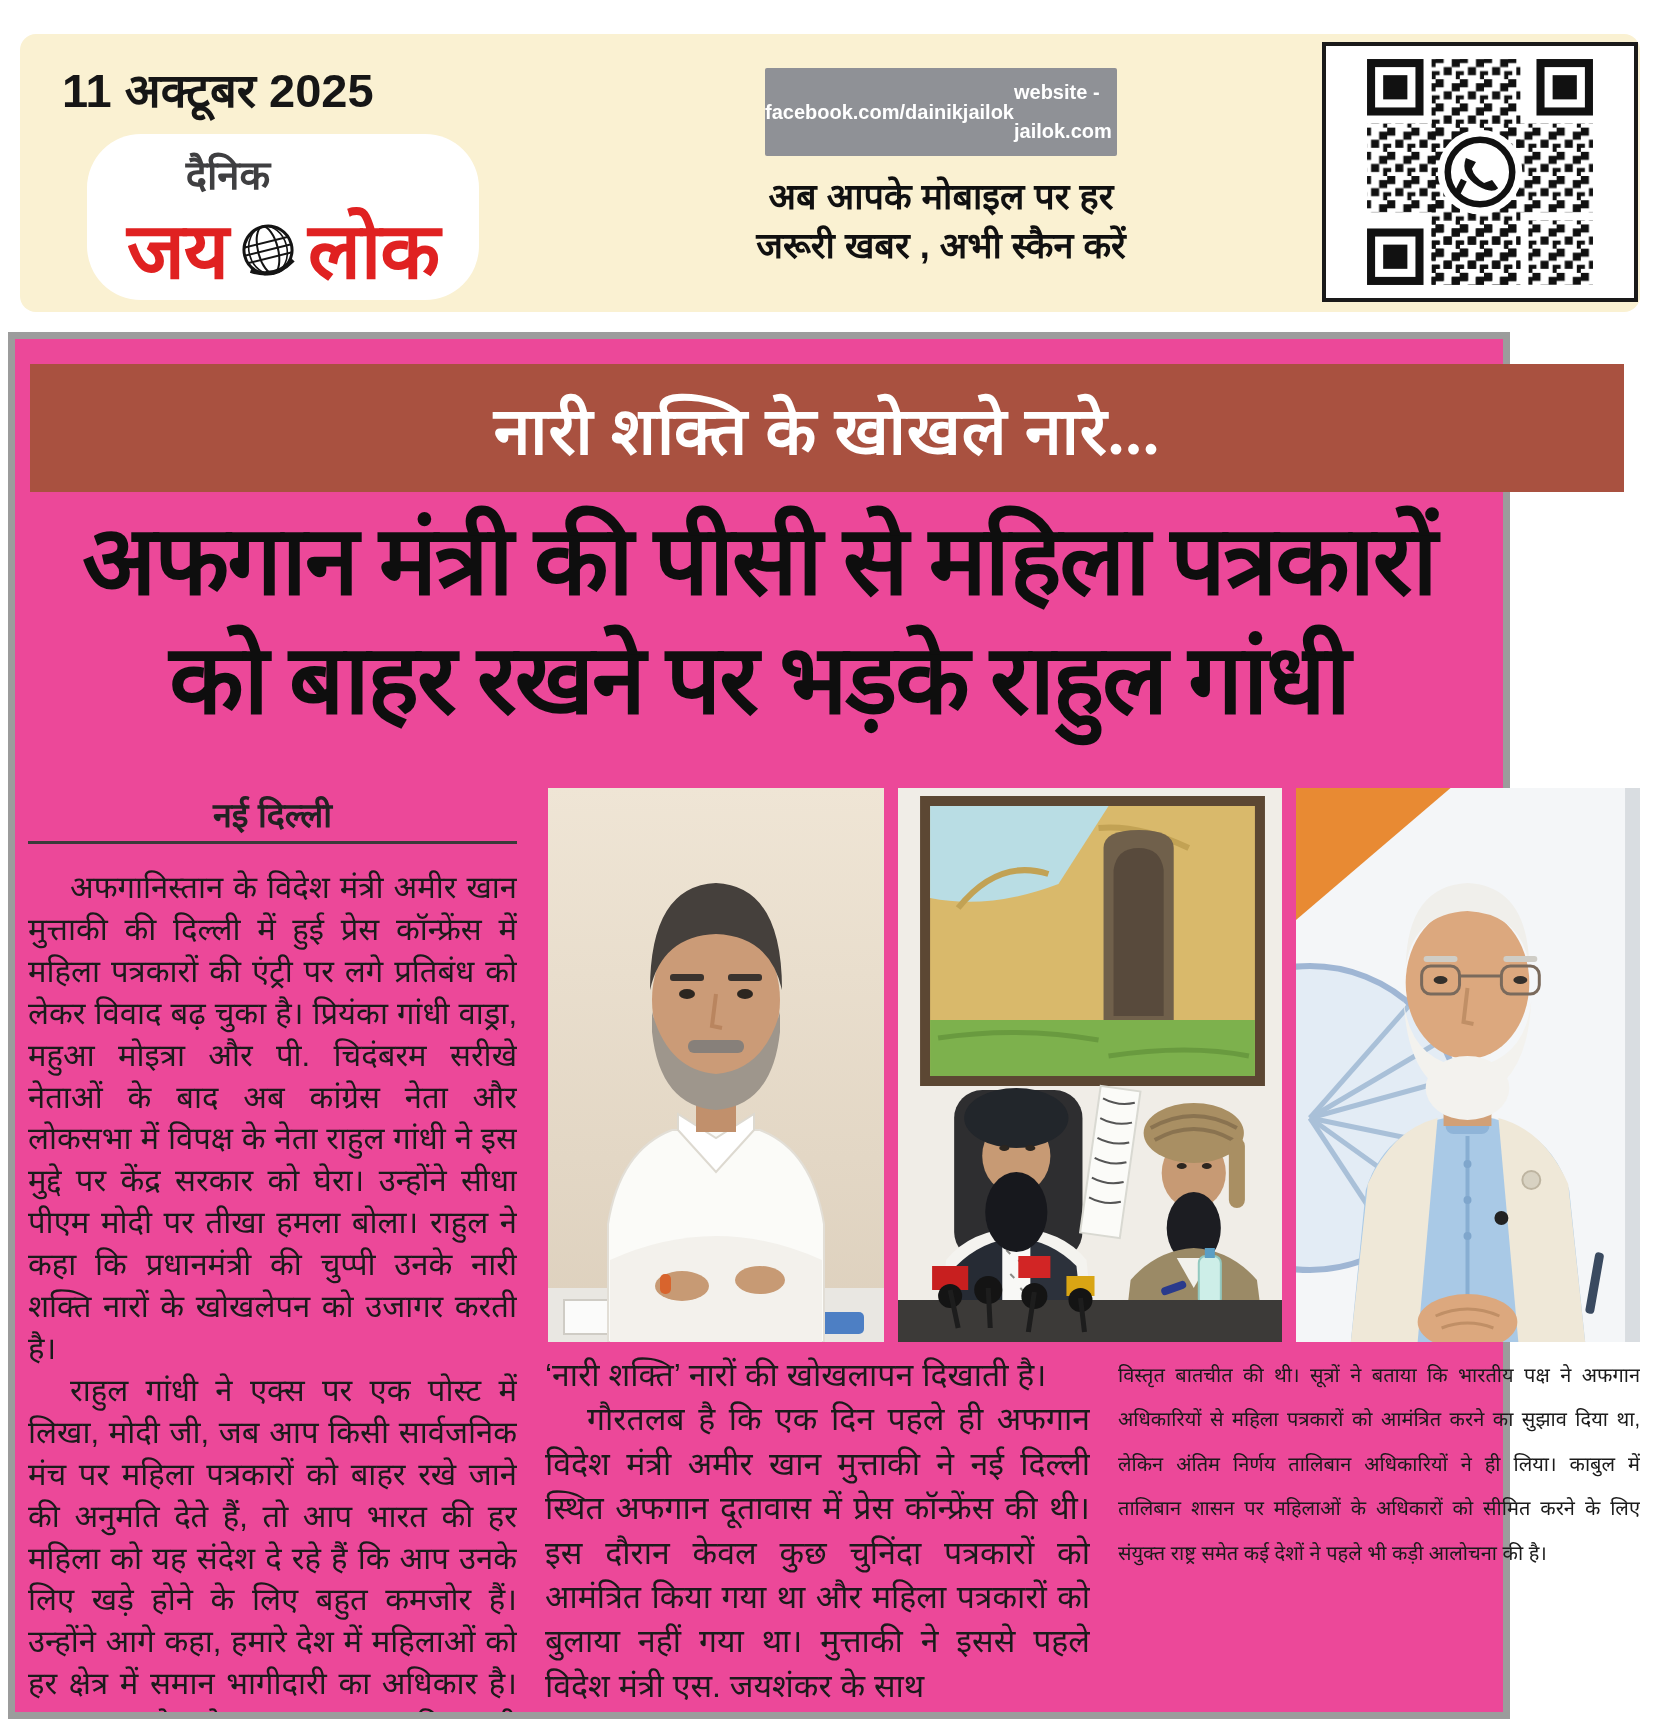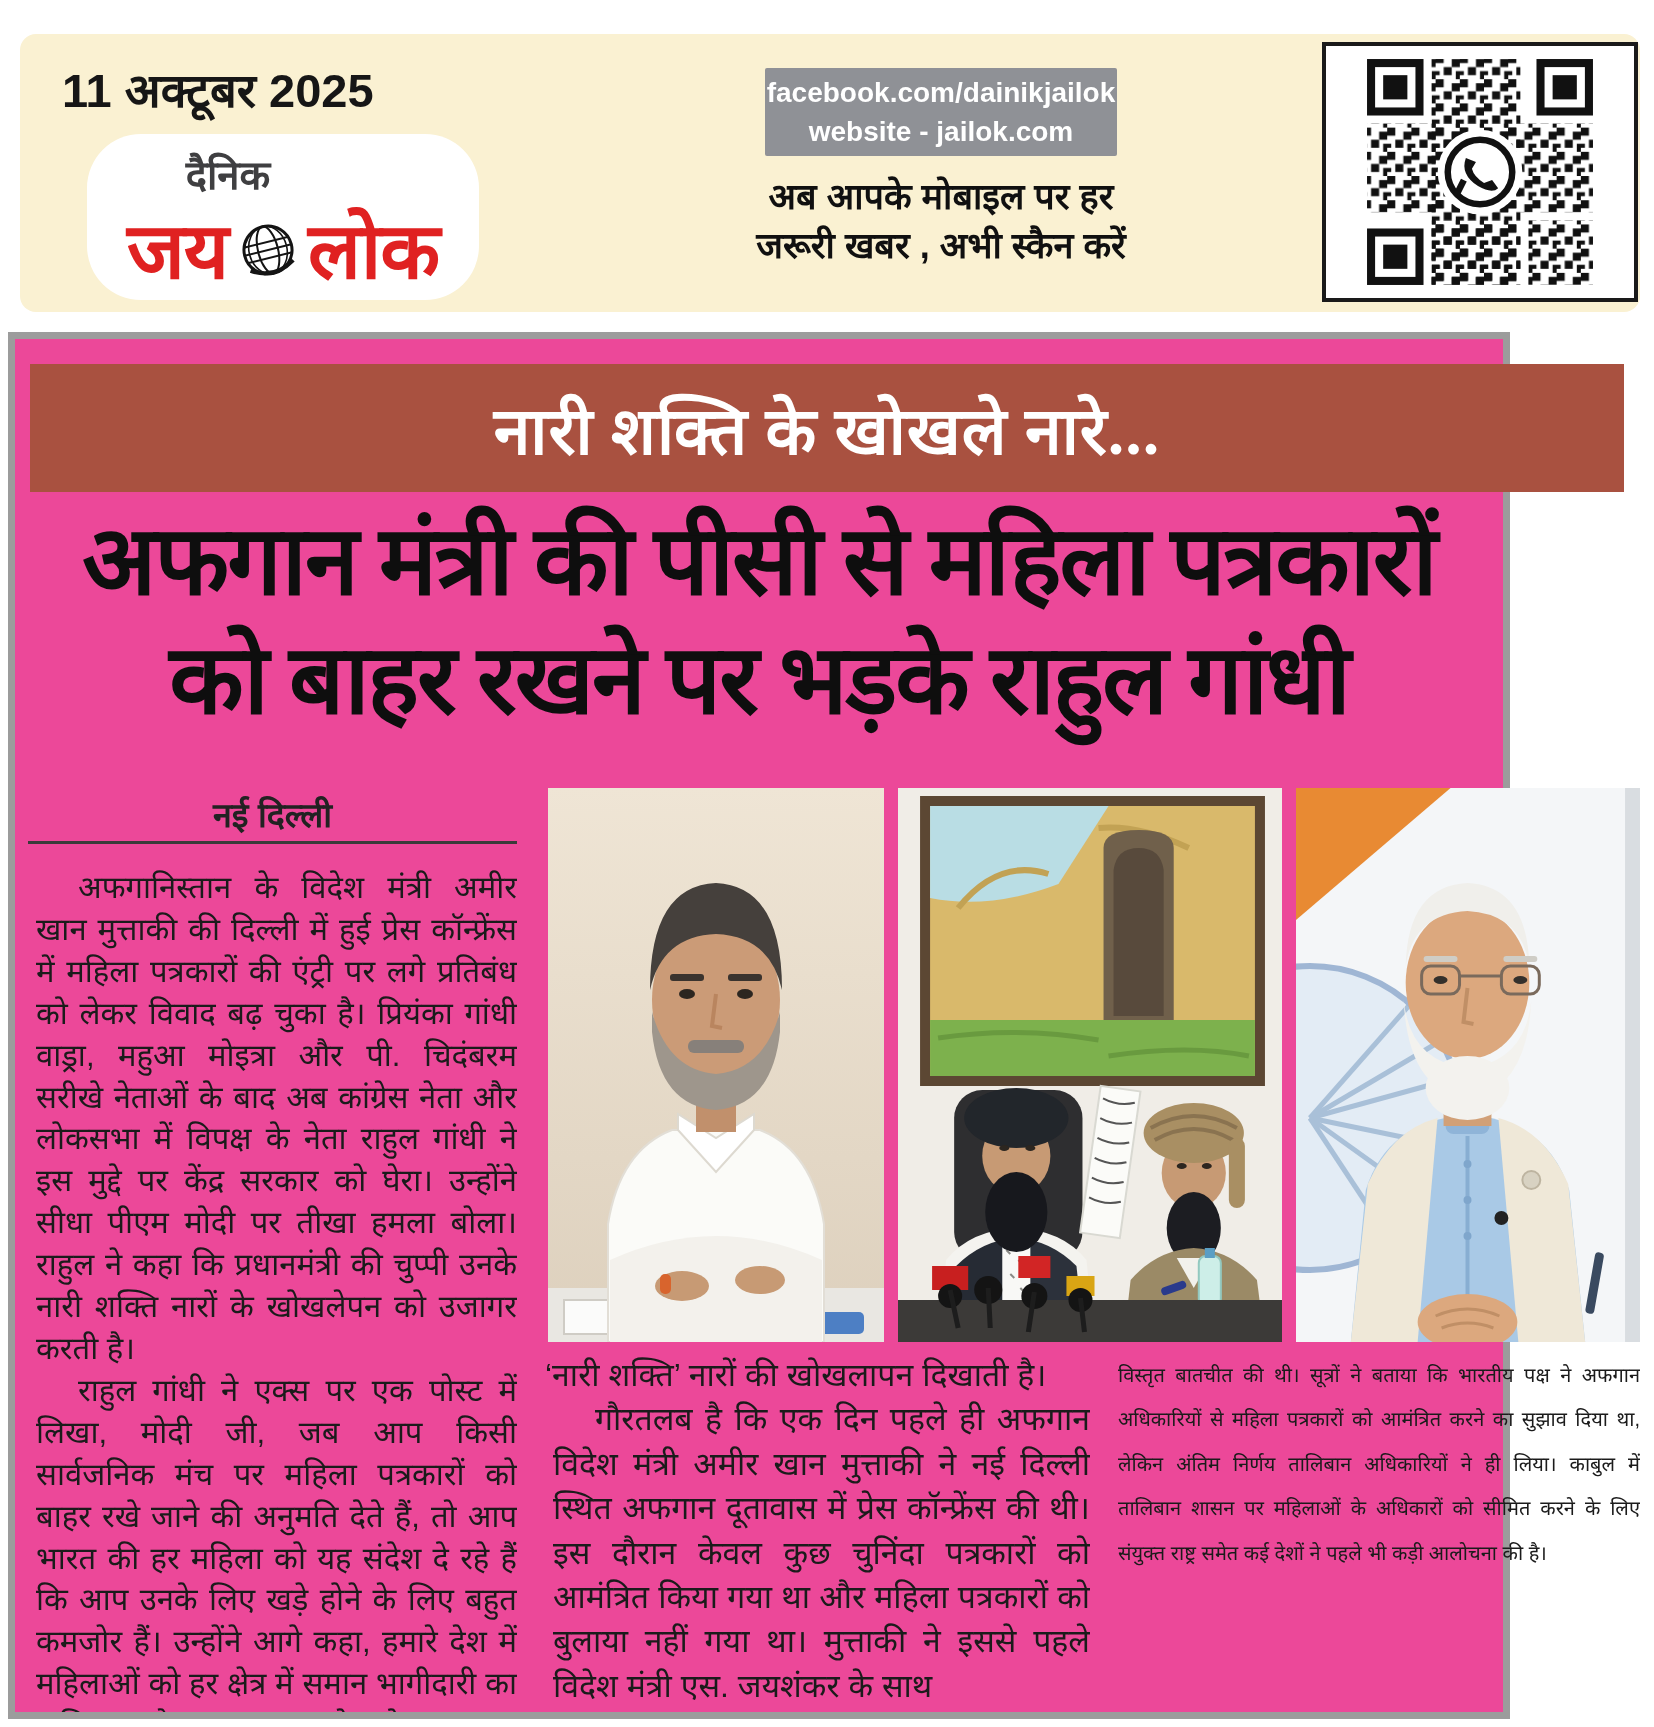--- a/index.html
+++ b/index.html
@@ -13,43 +13,43 @@
         letter-spacing:0px;white-space:nowrap;margin-top:9px;}
   .logo-box{position:absolute;left:55px;top:100px;width:392px;height:166px;background:#ffffff;
             border-radius:54px;margin-left:12px;}
   .logo-tagline{position:absolute;left:0;right:110px;top:12px;text-align:center;
                 font-size:40px;font-weight:bold;color:#3f3f41;}
   .logo-row{position:absolute;left:0;right:0;bottom:8px;display:flex;align-items:center;
             justify-content:center;gap:12px;}
   .logo-word{font-size:78px;font-weight:bold;color:#e02121;line-height:80px;
              font-family:"Liberation Serif",serif;letter-spacing:-1px;}
   .social-box{position:absolute;left:745px;top:34px;width:352px;height:88px;background:#8f9196;
-              display:flex;flex-direction:column;align-items:center;justify-content:center;
-              color:#ffffff;font-size:28px;font-weight:bold;line-height:39px;border-radius:2px;}
+              display:flex;flex-direction:row;align-items:center;justify-content:center;
+              color:#ffffff;font-size:20px;font-weight:bold;line-height:39px;border-radius:2px;}
   .scan-promo{position:absolute;left:695px;top:138px;width:452px;text-align:center;
               font-size:36px;font-weight:bold;color:#101010;line-height:49px;}
   .qr-box{position:absolute;left:1322px;top:42px;width:316px;height:260px;background:#ffffff;
           border:4px solid #1a1a1a;box-sizing:border-box;display:flex;align-items:center;justify-content:center;}
 
   
   .article{position:absolute;left:8px;top:332px;width:1502px;height:1387px;box-sizing:border-box;
            border:7px solid #9c9c9c;background:#ec4899;}
   .kicker{position:absolute;left:15px;top:25px;width:1594px;height:128px;background:#a95140;
           display:flex;align-items:center;justify-content:center;
           font-family:"Liberation Serif",serif;font-weight:bold;font-size:66px;color:#ffffff;
           letter-spacing:1px;}
   .headline{position:absolute;left:0;top:163px;width:100%;text-align:center;color:#0e0e0e;font-family:Liberation Serif, serif;}
   .headline .hl{font-size:97px;line-height:119px;font-weight:bold;letter-spacing:-2px;white-space:nowrap;}
   .dateline-wrap{position:absolute;left:13px;top:452px;width:489px;text-align:center;
                  border-bottom:3px solid #3a3a3a;padding-bottom:4px;}
   .dateline{font-size:34px;font-weight:bold;color:#222222;}
 
   .bodycol{position:absolute;text-align:justify;color:#1b1b1b;overflow:hidden;}
   .bodycol p{margin:0;}
-  .bodycol p.ind{text-indent:42px;margin-left:8px;}
+  .bodycol p.ind{text-indent:42px;}
   .col-left{left:13px;top:528px;width:489px;height:845px;font-size:31px;line-height:41.9px;}
   .col-mid{left:530px;top:1014px;width:545px;height:359px;font-size:32px;line-height:44.4px;}
   .col-right{left:1103px;top:1014px;width:522px;height:359px;font-size:20px;line-height:44.4px;}
 
   .photo{position:absolute;top:449px;height:554px;overflow:hidden;background:#ddd;}
   .photo svg{display:block;width:100%;height:100%;}
   .photo-1{left:533px;width:336px;}
   .photo-2{left:883px;width:384px;}
   .photo-3{left:1281px;width:344px;}
 </style>

